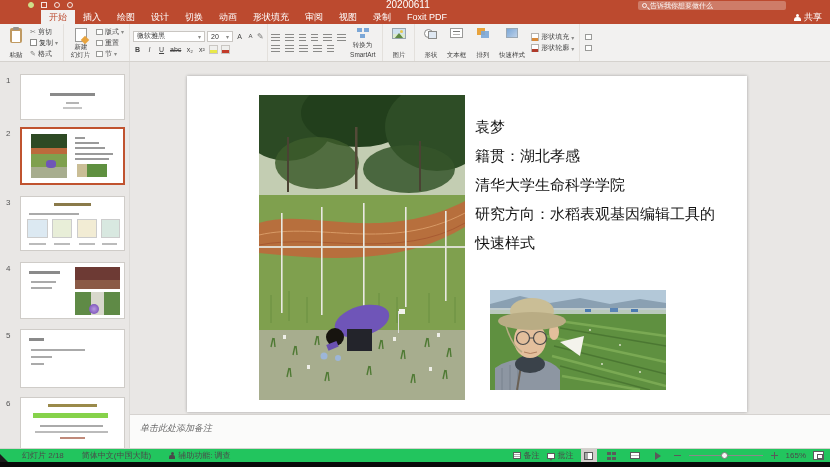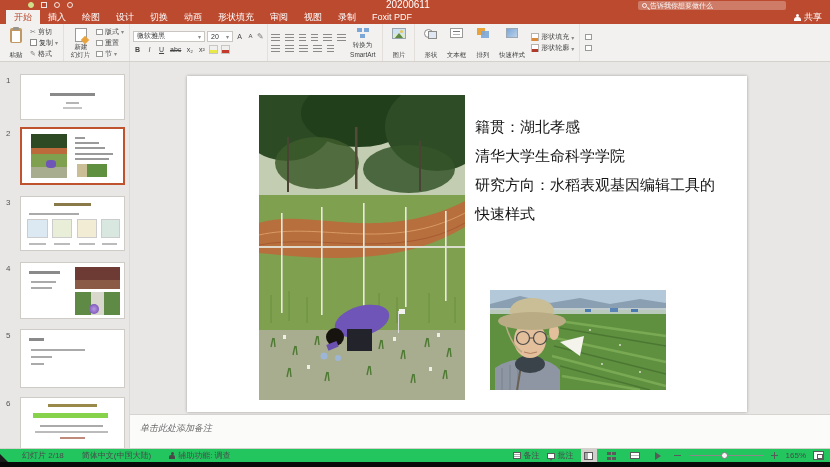--- a/index.html
+++ b/index.html
@@ -19,21 +19,21 @@
   .doc-title{position:absolute;left:386px;top:0;font-size:10px;line-height:10px;color:#fff;}
   .search{position:absolute;right:44px;top:1px;width:148px;height:9px;background:rgba(255,255,255,.28);
     border-radius:2px;display:flex;align-items:center;gap:3px;padding:0 4px;overflow:hidden;}
   .mag{width:5px;height:5px;border:1px solid rgba(255,255,255,.9);border-radius:50%;position:relative;flex:0 0 auto;}
   .mag::after{content:"";position:absolute;left:4px;top:4px;width:3px;height:1px;background:rgba(255,255,255,.9);transform:rotate(45deg);}
   .search-text{font-size:7px;color:rgba(255,255,255,.92);white-space:nowrap;}
 
   
   .tabrow{position:absolute;left:0;top:10px;right:0;height:14px;background:var(--red);display:flex;align-items:stretch;padding-left:6px;}
   .tab{display:flex;align-items:center;padding:0 8px;font-size:9px;color:#fff;white-space:nowrap;}
-  .tab.active{background:var(--ribbonBg);color:var(--red);}
+  .tab.active{background:var(--ribbonBg);color:var(--red);margin-left:35px;}
   .share{position:absolute;right:8px;top:10px;height:14px;display:flex;align-items:center;gap:3px;color:#fff;font-size:9px;}
   .person{width:7px;height:7px;position:relative;}
   .person::before{content:"";position:absolute;left:2px;top:0;width:3px;height:3px;border-radius:50%;background:#fff;}
   .person::after{content:"";position:absolute;left:0;top:3px;width:7px;height:4px;border-radius:3px 3px 0 0;background:#fff;}
 
   
   .ribbon{position:absolute;left:0;top:24px;right:0;height:38px;background:var(--ribbonBg);
     border-bottom:1px solid var(--line);display:flex;align-items:stretch;overflow:hidden;}
   .grp{display:flex;align-items:stretch;padding:2px 3px;border-right:1px solid #e3e0dc;}
   .rbig{display:flex;flex-direction:column;align-items:center;justify-content:space-between;padding:2px 3px 1px;min-width:25px;cursor:default;}
@@ -439,20 +439,21 @@
           <ellipse cx="103" cy="226" rx="28" ry="15" fill="#6f55b8" transform="rotate(-16 103 226)"></ellipse>
           <rect x="88" y="234" width="25" height="22" fill="#23242b"></rect>
           <circle cx="76" cy="242" r="9" fill="#17140f"></circle>
           <rect x="68" y="248" width="11" height="6" fill="#6a50b0" transform="rotate(-22 73 251)"></rect>
           <circle cx="65" cy="261" r="3.5" fill="#9db6d8"></circle>
           <circle cx="79" cy="263" r="3" fill="#9db6d8"></circle>
         </g>
       </svg>
 
       <div class="slide-text">
+        <div>袁梦</div>
         <div>籍贯：湖北孝感</div>
         <div>清华大学生命科学学院</div>
         <div>研究方向：水稻表观基因编辑工具的</div>
         <div>快速样式</div>
       </div>
 
       <svg class="photo2" viewBox="0 0 176 100" preserveAspectRatio="none">
         <rect width="176" height="100" fill="#5f9040"></rect>
         <rect width="176" height="20" fill="#b3c8d8"></rect>
         <path d="M0,14 L30,6 60,13 90,8 120,14 150,9 176,13 176,20 0,20 Z" fill="#8aa0b2"></path>

